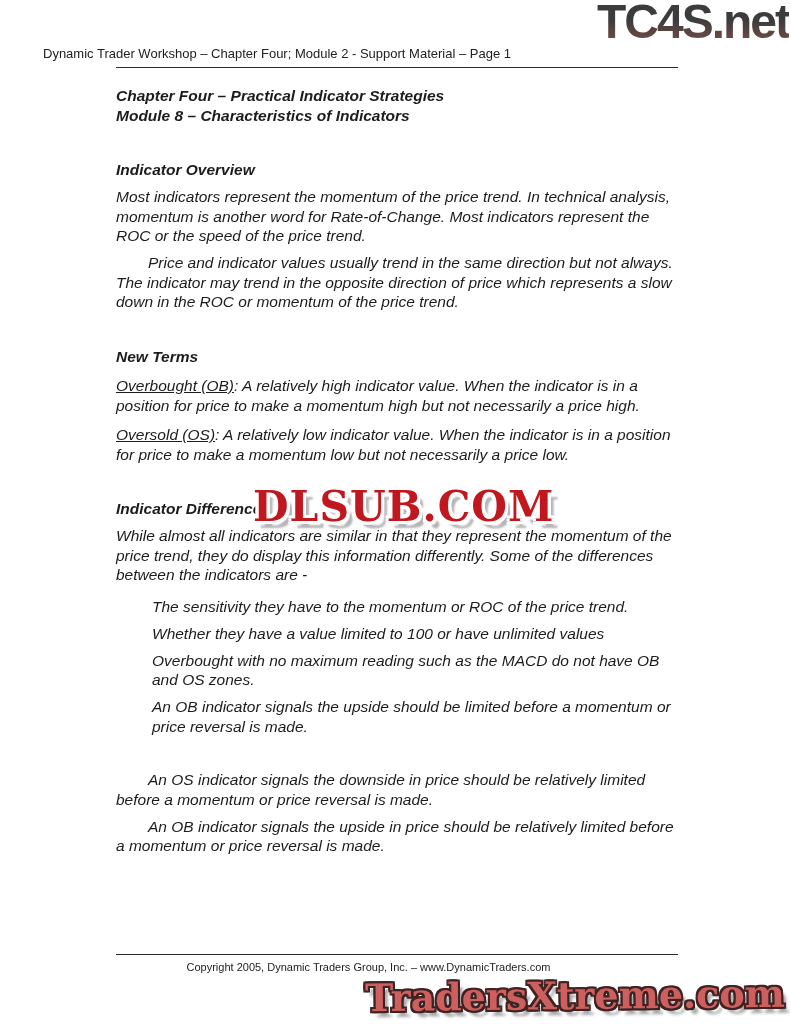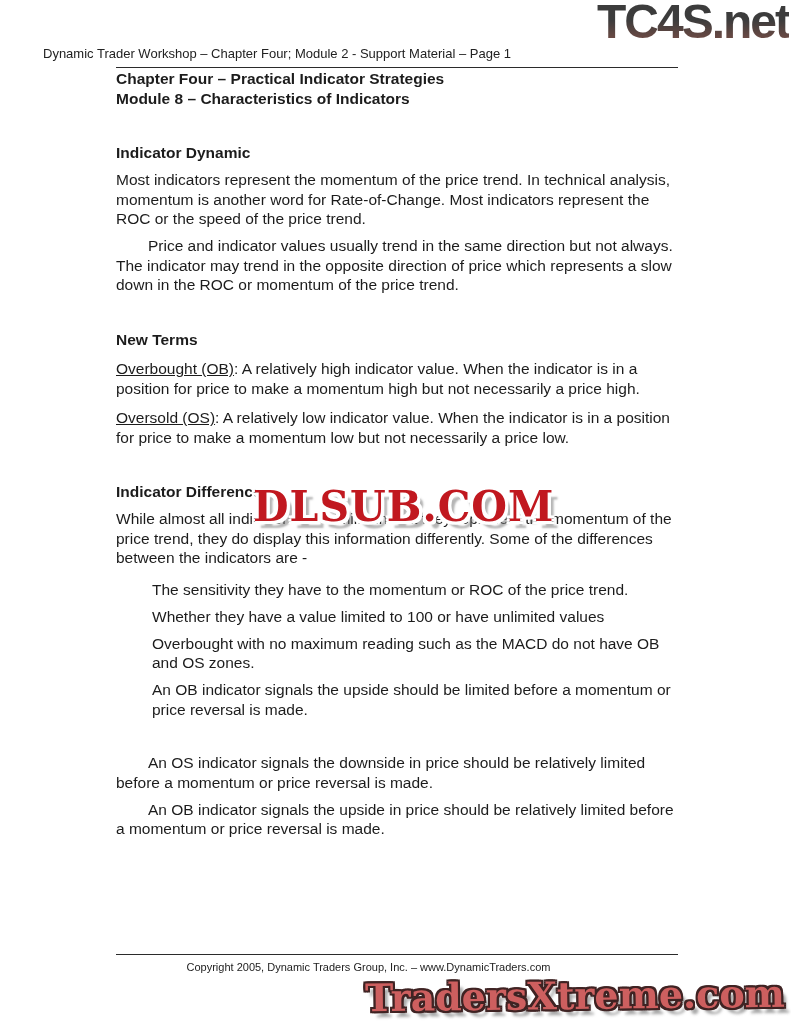--- a/index.html
+++ b/index.html
@@ -49,25 +49,26 @@
     left: 116px;
     width: 562px;
     border: none;
     border-top: 1.5px solid #2b2b2b;
     margin: 0;
   }
 
   
   .content {
     position: absolute;
-    top: 69px;
+    top: 86px;
     left: 116px;
     width: 565px;
     font-size: 15.5px;
     line-height: 19.5px;
+    font-style: italic;
   }
   .content h2 {
     font-size: 15.5px;
     line-height: 19.5px;
     font-weight: bold;
     margin: 0;
   }
   .h-gap { margin-top: 35px !important; }
   .content p { margin: 7.5px 0 0 0; }
   .indent-first { text-indent: 32px; }
@@ -145,21 +146,21 @@
 <div class="page">
 
   <div class="site-logo">TC4S.net</div>
   <div class="doc-header-title">Dynamic Trader Workshop – Chapter Four; Module 2 - Support Material – Page 1</div>
   <hr class="header-rule">
 
   <div class="content">
     <h2 class="mb8">Chapter Four – Practical Indicator Strategies</h2>
     <h2>Module 8 – Characteristics of Indicators</h2>
 
-    <h2 class="h-gap">Indicator Dynamic</h2>
+    <h2 class="h-gap">Indicator Overview</h2>
     <p>Most indicators represent the momentum of the price trend. In technical analysis, momentum is another word for Rate-of-Change. Most indicators represent the ROC or the speed of the price trend.</p>
     <p class="indent-first">Price and indicator values usually trend in the same direction but not always. The indicator may trend in the opposite direction of price which represents a slow down in the ROC or momentum of the price trend.</p>
 
     <h2 class="h-gap">New Terms</h2>
     <p class="term-para"><span class="term-underline">Overbought (OB)</span><span>: A relatively high indicator value. When the indicator is in a position for price to make a momentum high but not necessarily a price high.</span></p>
     <p class="term-para"><span class="term-underline">Oversold (OS)</span><span>: A relatively low indicator value. When the indicator is in a position for price to make a momentum low but not necessarily a price low.</span></p>
 
     <h2 class="h-gap">Indicator Differences</h2>
     <p>While almost all indicators are similar in that they represent the momentum of the price trend, they do display this information differently. Some of the differences between the indicators are -</p>
 

